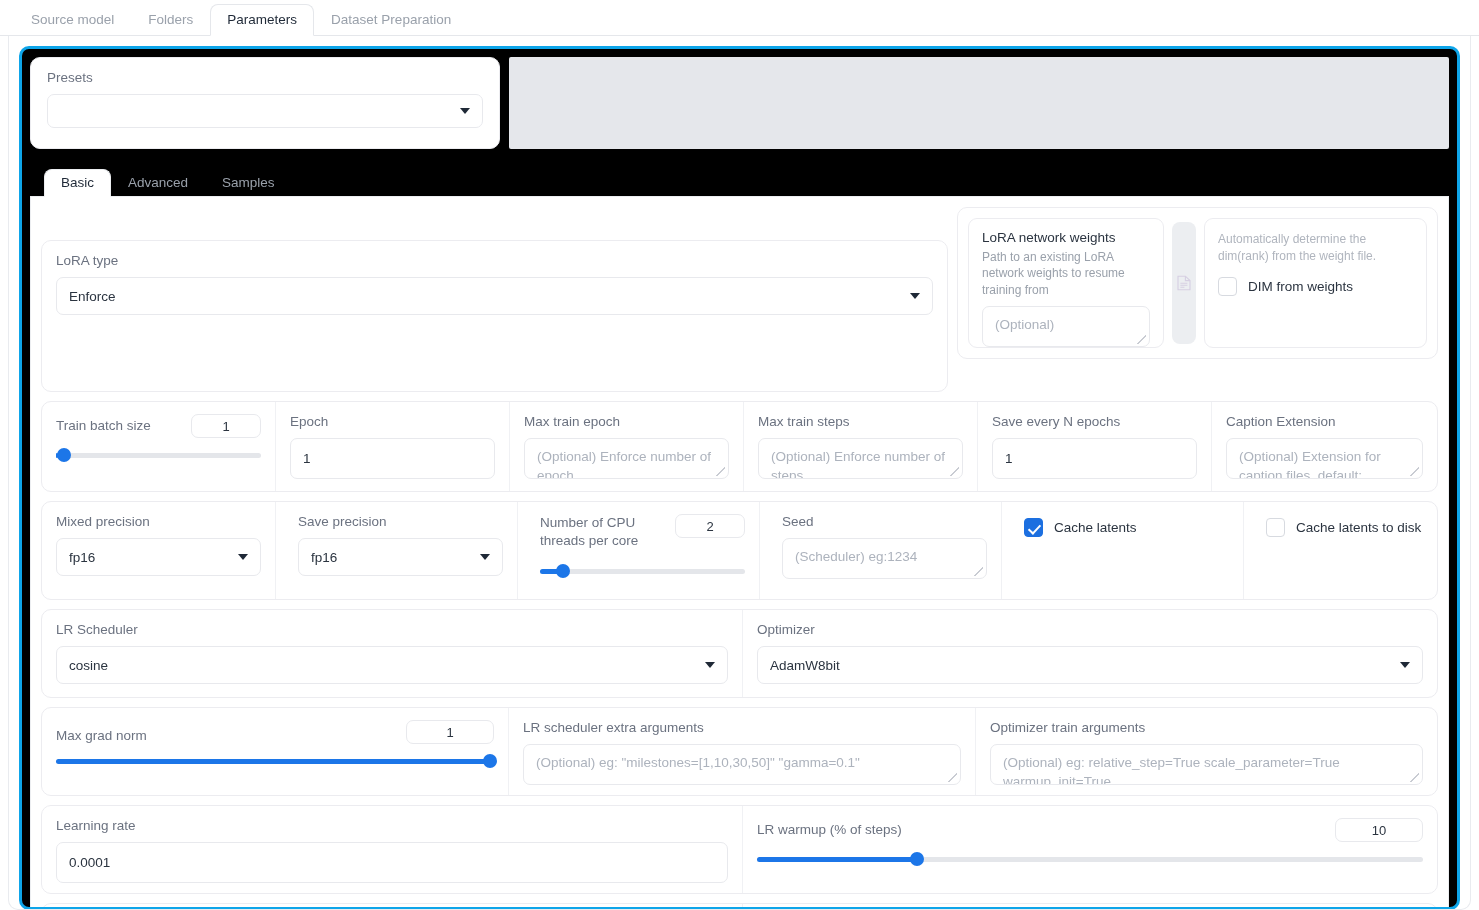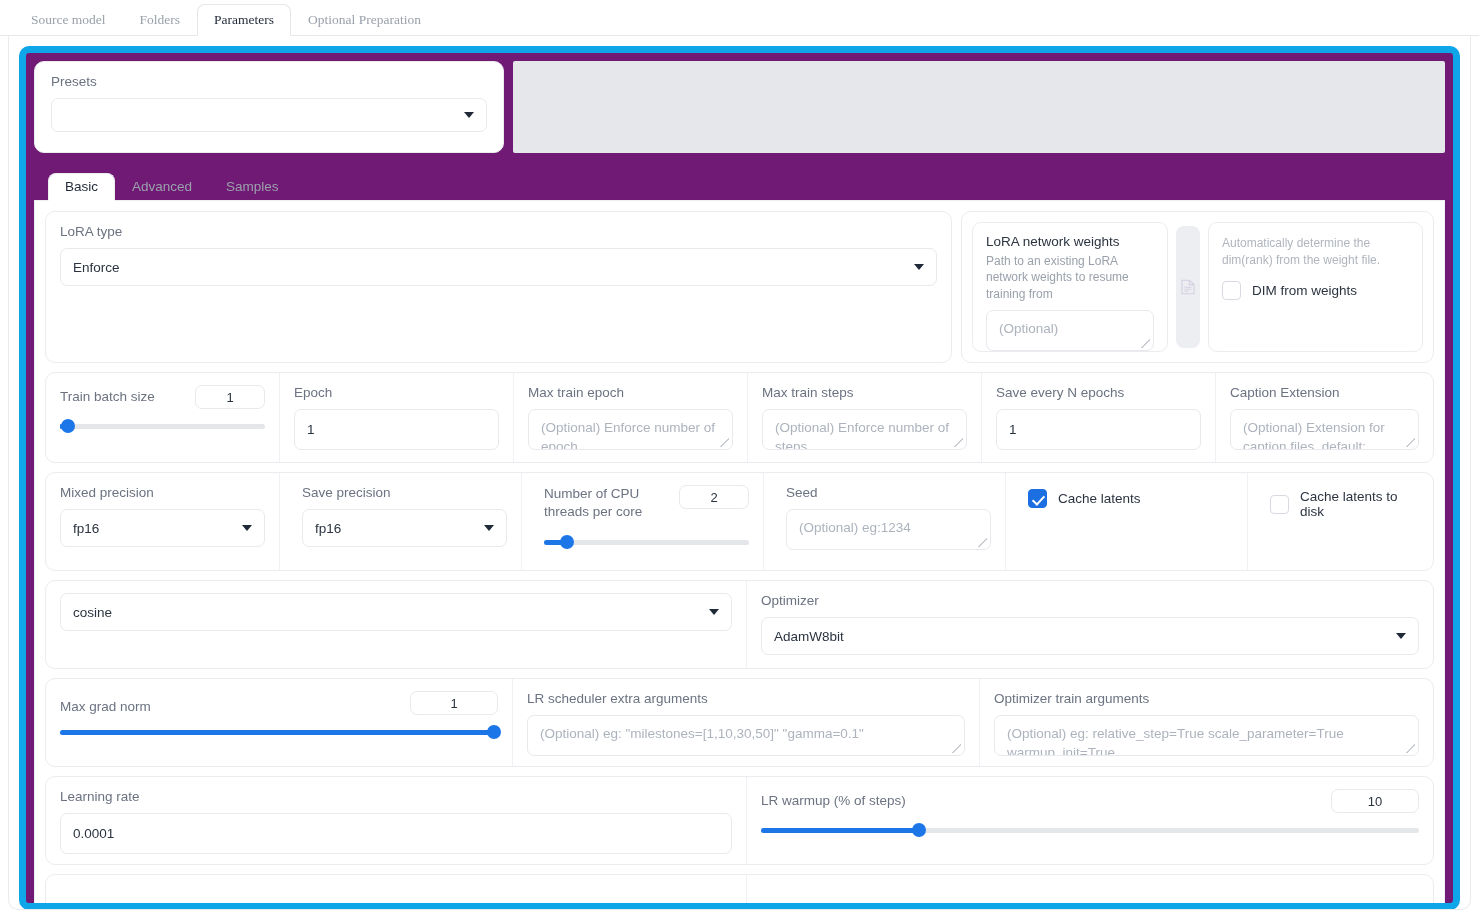--- a/index.html
+++ b/index.html
@@ -25,21 +25,20 @@
     font-size: 13.5px;
     color: #9aa1ab;
     padding: 8px 16px 9px 16px;
     border: 1px solid transparent;
     border-bottom: none;
     border-radius: 8px 8px 0 0;
     cursor: pointer;
     white-space: nowrap;
     line-height: 1;
     position: relative;
-    font-family: Liberation Serif, serif;
   }
   .toptab.active {
     color: #1f2937;
     background: #fff;
     border-color: #e5e7eb;
     border-bottom: 1px solid #fff;
     margin-bottom: -1px;
     font-weight: 400;
   }
 
@@ -49,23 +48,23 @@
     left: 8px; top: 36px;
     width: 1463px; height: 874px;
     border: 1px solid #e9ebef;
     border-top: none;
     border-radius: 0 0 10px 10px;
     background: #fff;
     padding: 10px 10px 0 10px;
     overflow: hidden;
   }
   .inner-shell {
-    border: 7px solid #0ea5e9;
+    border: 3px solid #0ea5e9;
     border-radius: 10px;
-    background: #701a75;
+    background: #000000;
     width: 100%;
     height: 864px;
     padding: 8px 8px 0 8px;
     overflow: hidden;
   }
 
   
   .presets-row { display: flex; gap: 0px; height: 92px; }
   .presets-card {
     width: 470px;
@@ -227,21 +226,21 @@
     border: solid #fff; border-width: 0 2px 2px 0;
     transform: rotate(43deg);
   }
   .cb-label { font-size: 13.5px; color: #2b3440; }
 
   
   .lora-row { display: flex; gap: 9px; margin-bottom: 9px; }
   .lora-left {
     width: 907px;
     border: 1px solid #ececf0; border-radius: 10px;
-    padding: 12px 14px; height: 152px; background:#fff;
+    padding: 12px 14px; height: 152px; background:#fff;margin-top:33px;
   }
   .lora-right {
     flex: 1;
     border: 1px solid #ececf0; border-radius: 10px;
     height: 152px; background:#fff;
     display: flex; align-items: center; gap: 8px;
     padding: 10px;
   }
   .weights-card {
     border: 1px solid #ececf0; border-radius: 9px;
@@ -266,21 +265,21 @@
 </style>
 </head>
 <body>
 
 <div class="app">
 
   <div class="toptabs">
     <div class="toptab">Source model</div>
     <div class="toptab">Folders</div>
     <div class="toptab active">Parameters</div>
-    <div class="toptab">Optional Preparation</div>
+    <div class="toptab">Dataset Preparation</div>
   </div>
 
   <div class="outer-shell">
   <div class="inner-shell">
 
     <div class="presets-row">
       <div class="presets-card">
         <div class="field-label">Presets</div>
         <div class="select-box">
           <span></span>
@@ -401,40 +400,41 @@
           </div>
           <div class="slider" style="margin-top:14px;">
             <div class="track"></div>
             <div class="fill" style="width:10%;"></div>
             <div class="thumb" style="left:11%;"></div>
           </div>
         </div>
         <div class="cell" style="width:234px;">
           <div class="field-label">Seed</div>
           <div class="textarea-box">
-            <span>(Optional) eg:1234</span>
+            <span>(Scheduler) eg:1234</span>
             <span class="resize"></span>
           </div>
         </div>
         <div class="cell" style="width:234px;display:flex;align-items:flex-start;padding-top:16px;">
           <div class="cbrow">
             <div class="cbox checked"></div>
             <div class="cb-label">Cache latents</div>
           </div>
         </div>
         <div class="cell" style="flex:1;display:flex;align-items:flex-start;padding-top:16px;">
           <div class="cbrow">
             <div class="cbox"></div>
             <div class="cb-label">Cache latents to disk</div>
           </div>
         </div>
       </div>
 
       <div class="card" style="height:89px;">
         <div class="cell" style="width:701px;">
+          <div class="field-label">LR Scheduler</div>
           <div class="select-box" style="height:38px;">
             <span>cosine</span>
             <span class="caret"></span>
           </div>
         </div>
         <div class="cell" style="flex:1;">
           <div class="field-label">Optimizer</div>
           <div class="select-box" style="height:38px;">
             <span>AdamW8bit</span>
             <span class="caret"></span>

